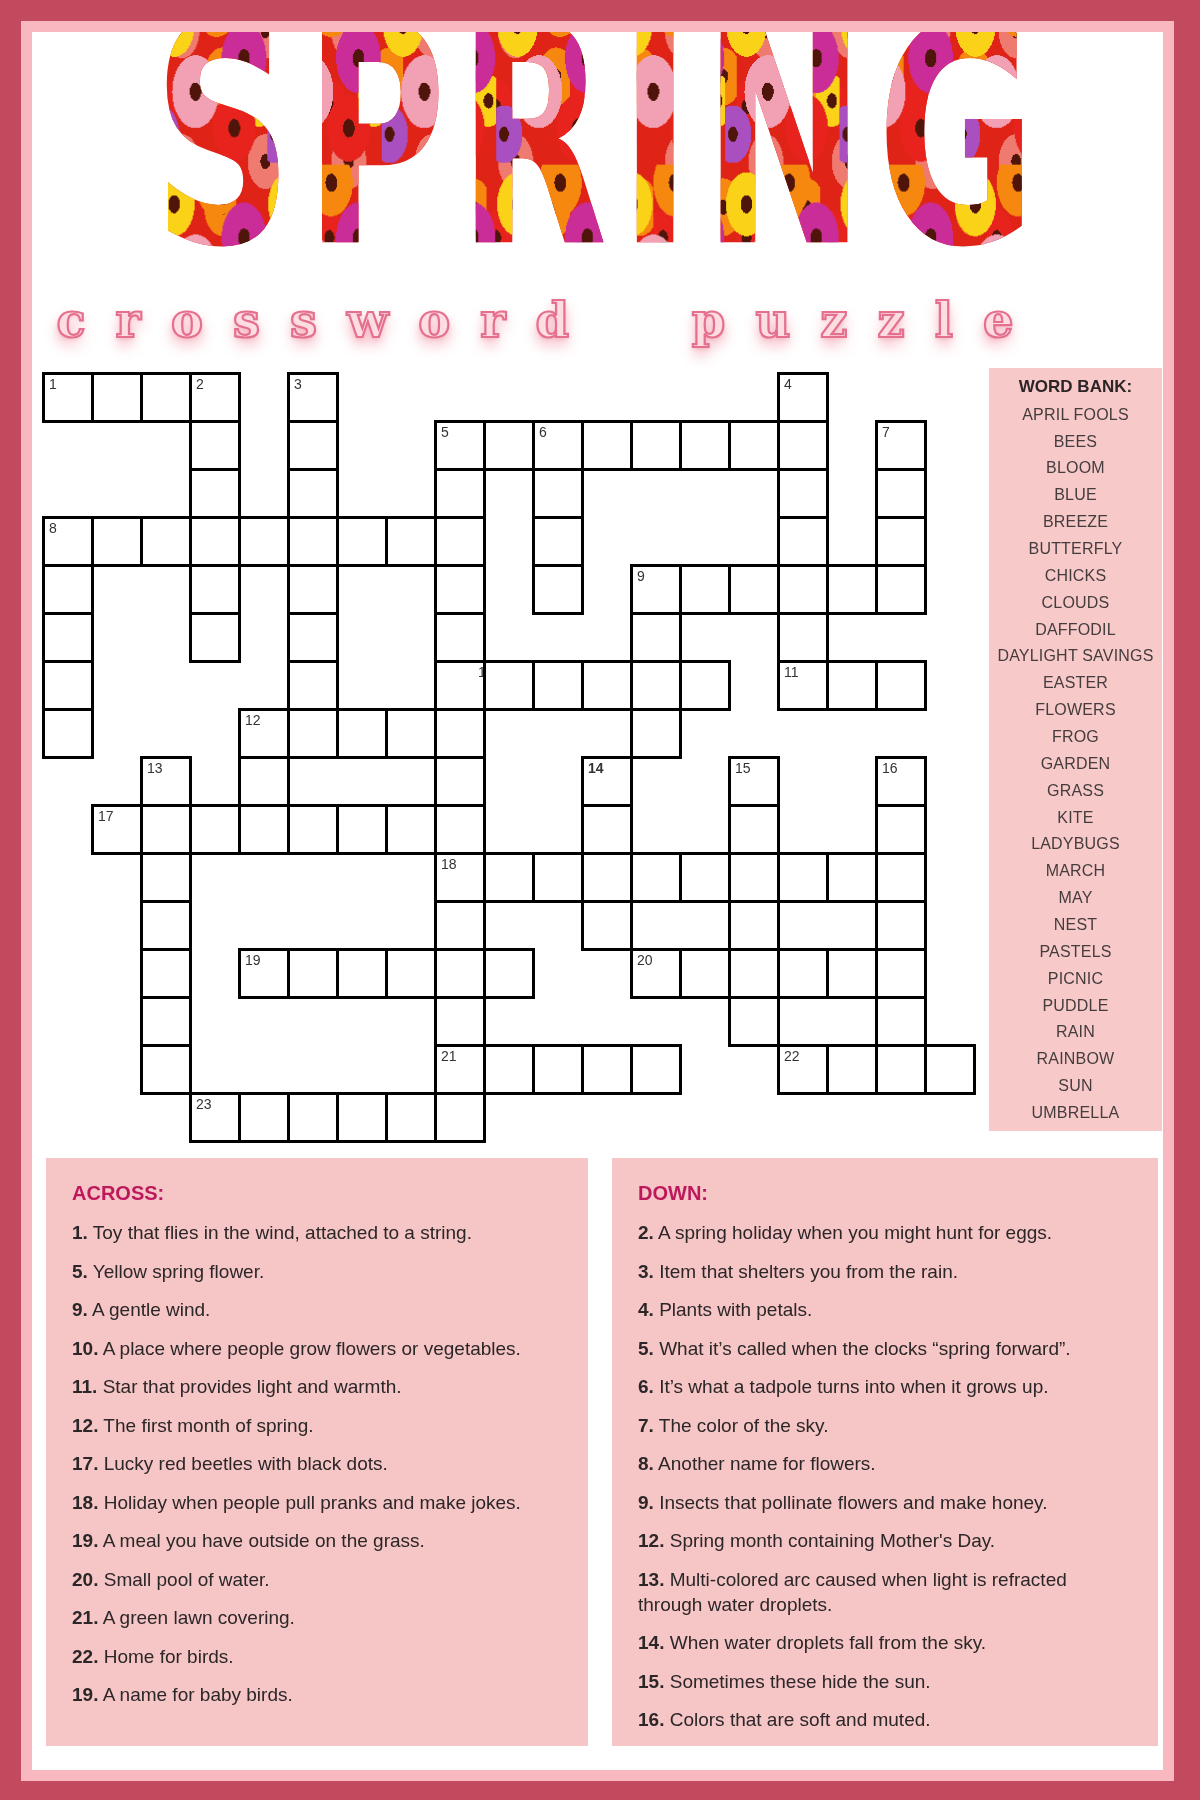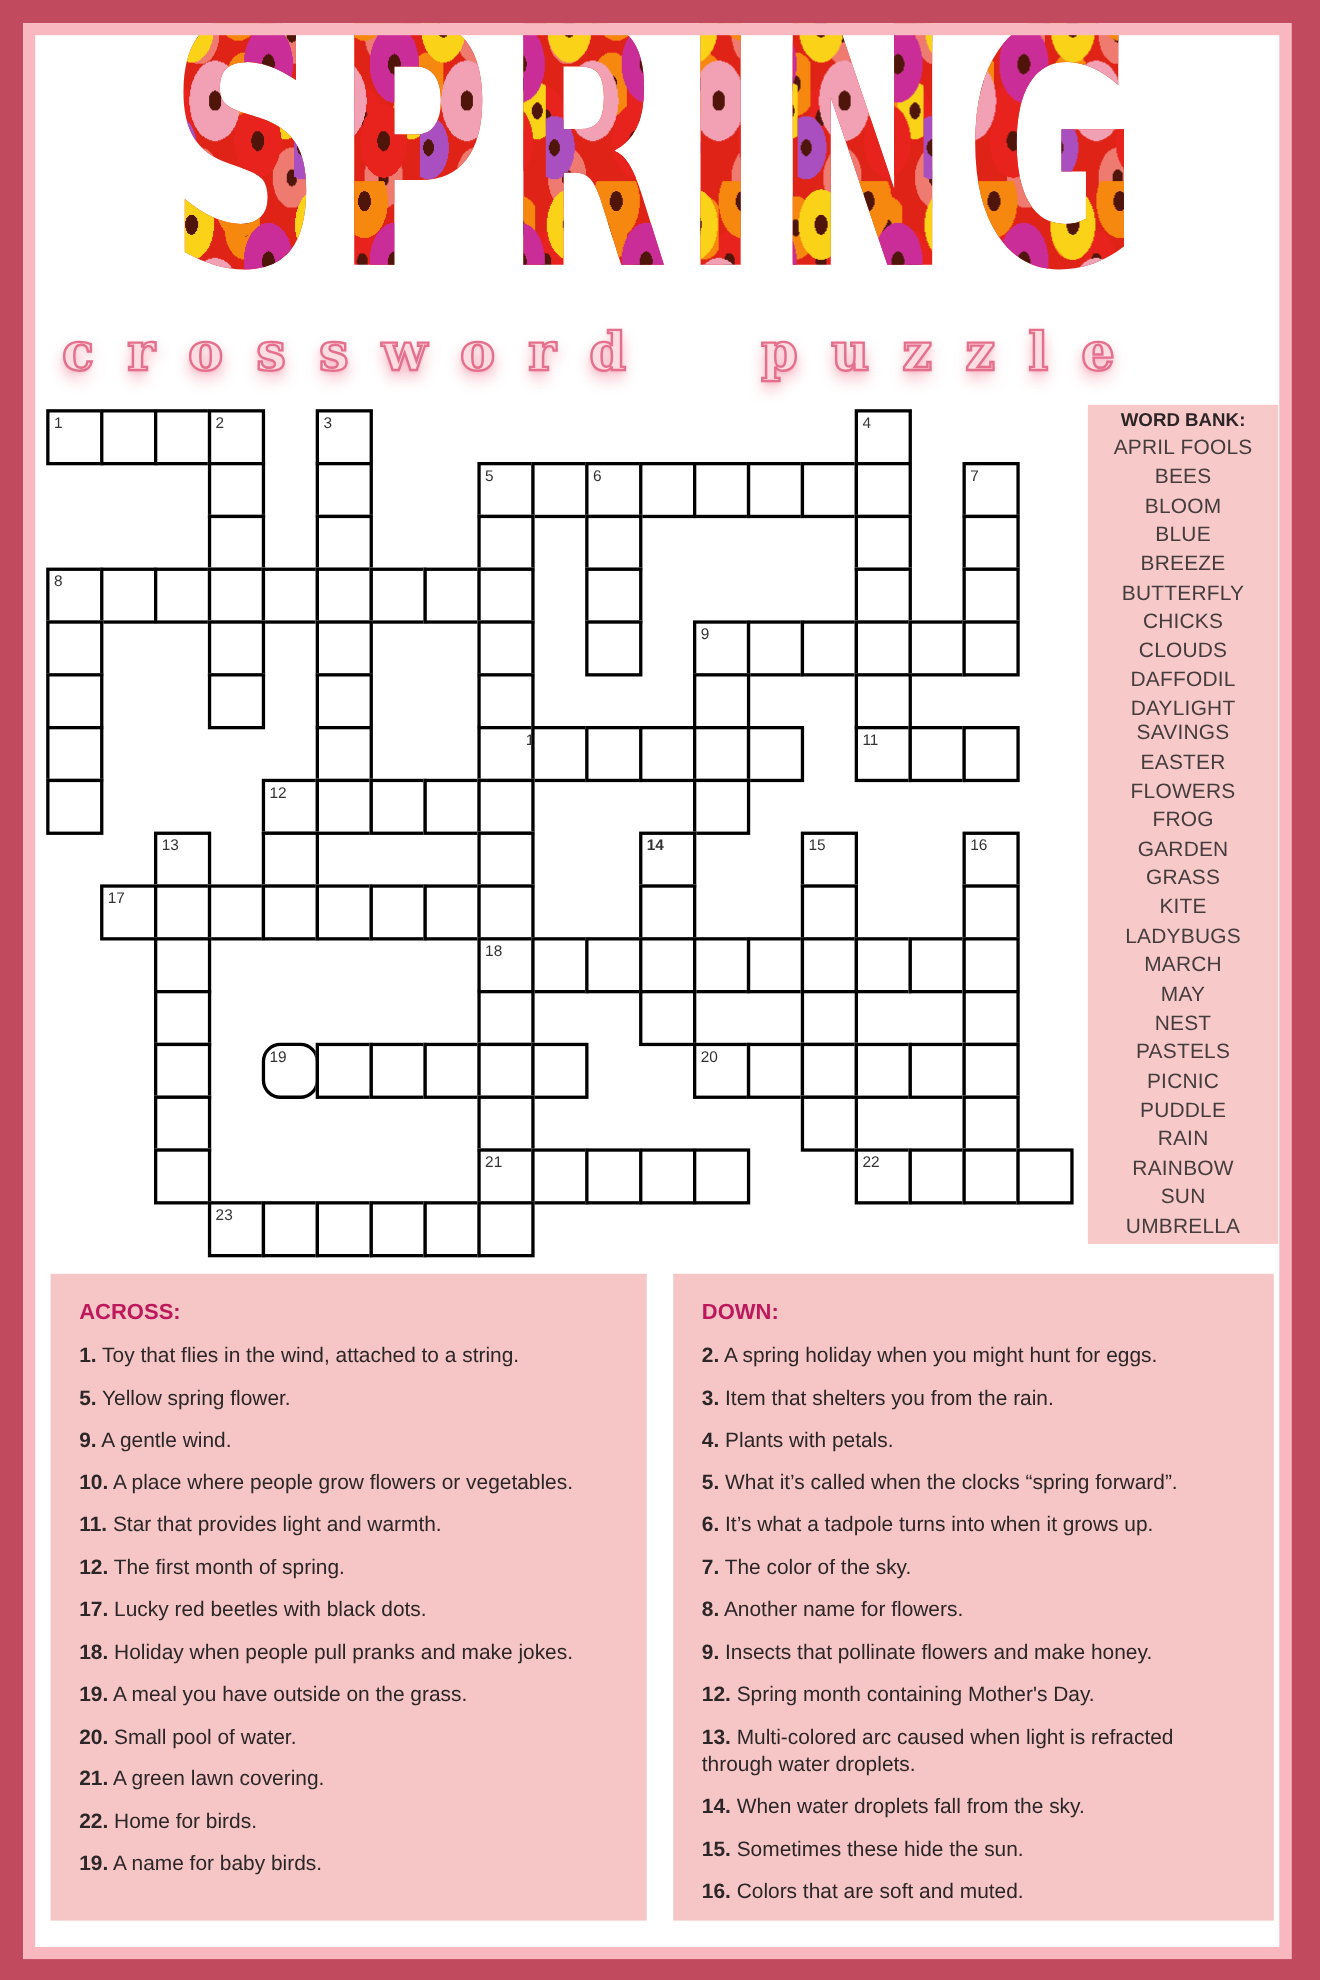--- a/index.html
+++ b/index.html
@@ -42,21 +42,21 @@
   .grid{position:absolute;left:42px;top:372px;width:934px;height:771px;}
   .cell{position:absolute;width:52px;height:51px;box-sizing:border-box;
         border:3px solid #000;background:#fff;}
   .cellnum{display:block;padding:2px 0 0 4px;font-size:14px;line-height:14px;
            color:#333;font-family:"Liberation Sans",sans-serif;}
   
   .word-bank{position:absolute;left:989px;top:368px;width:173px;height:763px;
              background:#f7c9c9;display:flex;flex-direction:column;
              justify-content:space-evenly;text-align:center;color:#453c3e;}
   .bank-heading{font-weight:bold;font-size:17px;color:#2c2526;}
-  .bank-word{font-size:19px;letter-spacing:0.2px;}
+  .bank-word{font-size:16px;letter-spacing:0.2px;}
   
   .clue-panel{position:absolute;top:1158px;height:588px;background:#f6c5c5;
               box-sizing:border-box;padding:24px 26px 10px 26px;color:#2b2628;overflow:hidden;}
   .panel-across{left:46px;width:542px;}
   .panel-down{left:612px;width:546px;}
   .clues-heading{font-weight:bold;font-size:20px;margin:0 0 15px 0;color:#be185d;}
   .clue{font-size:19px;line-height:25px;margin-bottom:13.5px;}
   .cnum{font-weight:bold;}
 </style>
 </head>
@@ -203,21 +203,21 @@
       <div class="cell" style="left: 686px; top: 480px;"></div>
       <div class="cell" style="left: 735px; top: 480px;"></div>
       <div class="cell" style="left: 784px; top: 480px;"></div>
       <div class="cell" style="left: 833px; top: 480px;"></div>
       <div class="cell" style="left: 98px; top: 528px;"></div>
       <div class="cell" style="left: 392px; top: 528px;"></div>
       <div class="cell" style="left: 539px; top: 528px;"></div>
       <div class="cell" style="left: 686px; top: 528px;"></div>
       <div class="cell" style="left: 833px; top: 528px;"></div>
       <div class="cell" style="left: 98px; top: 576px;"></div>
-      <div class="cell" style="left: 196px; top: 576px; border-radius: 17px;">
+      <div class="cell" style="left: 196px; top: 576px;">
         <span class="cellnum">19</span>
       </div>
       <div class="cell" style="left: 245px; top: 576px;"></div>
       <div class="cell" style="left: 294px; top: 576px;"></div>
       <div class="cell" style="left: 343px; top: 576px;"></div>
       <div class="cell" style="left: 392px; top: 576px;"></div>
       <div class="cell" style="left: 441px; top: 576px;"></div>
       <div class="cell" style="left: 588px; top: 576px;">
         <span class="cellnum">20</span>
       </div>

